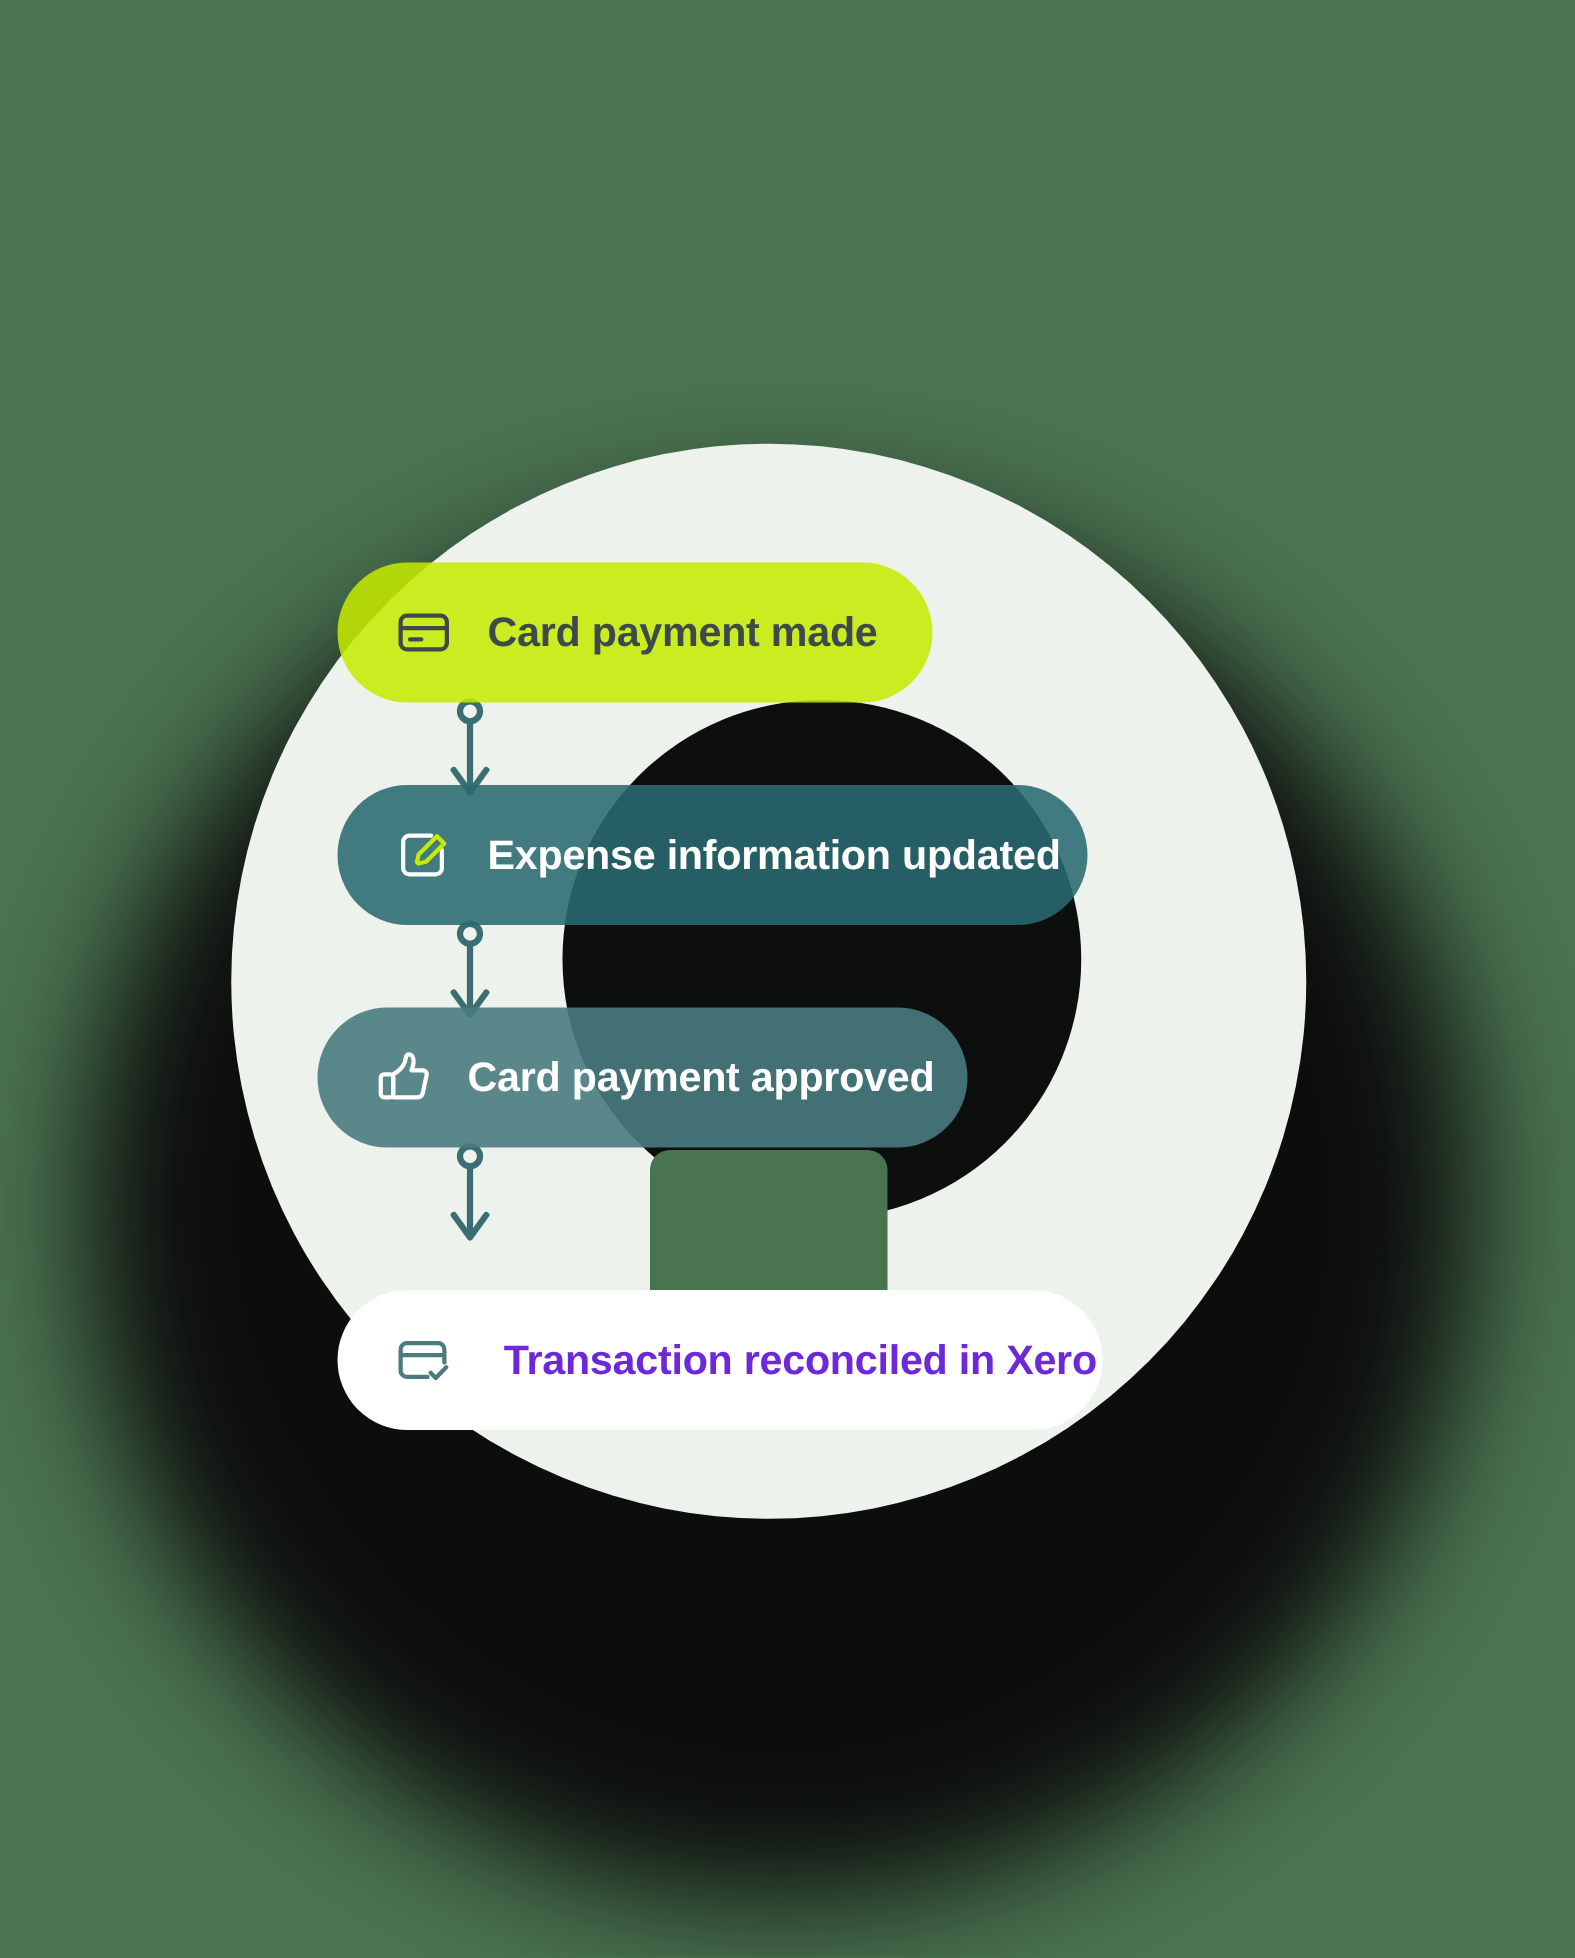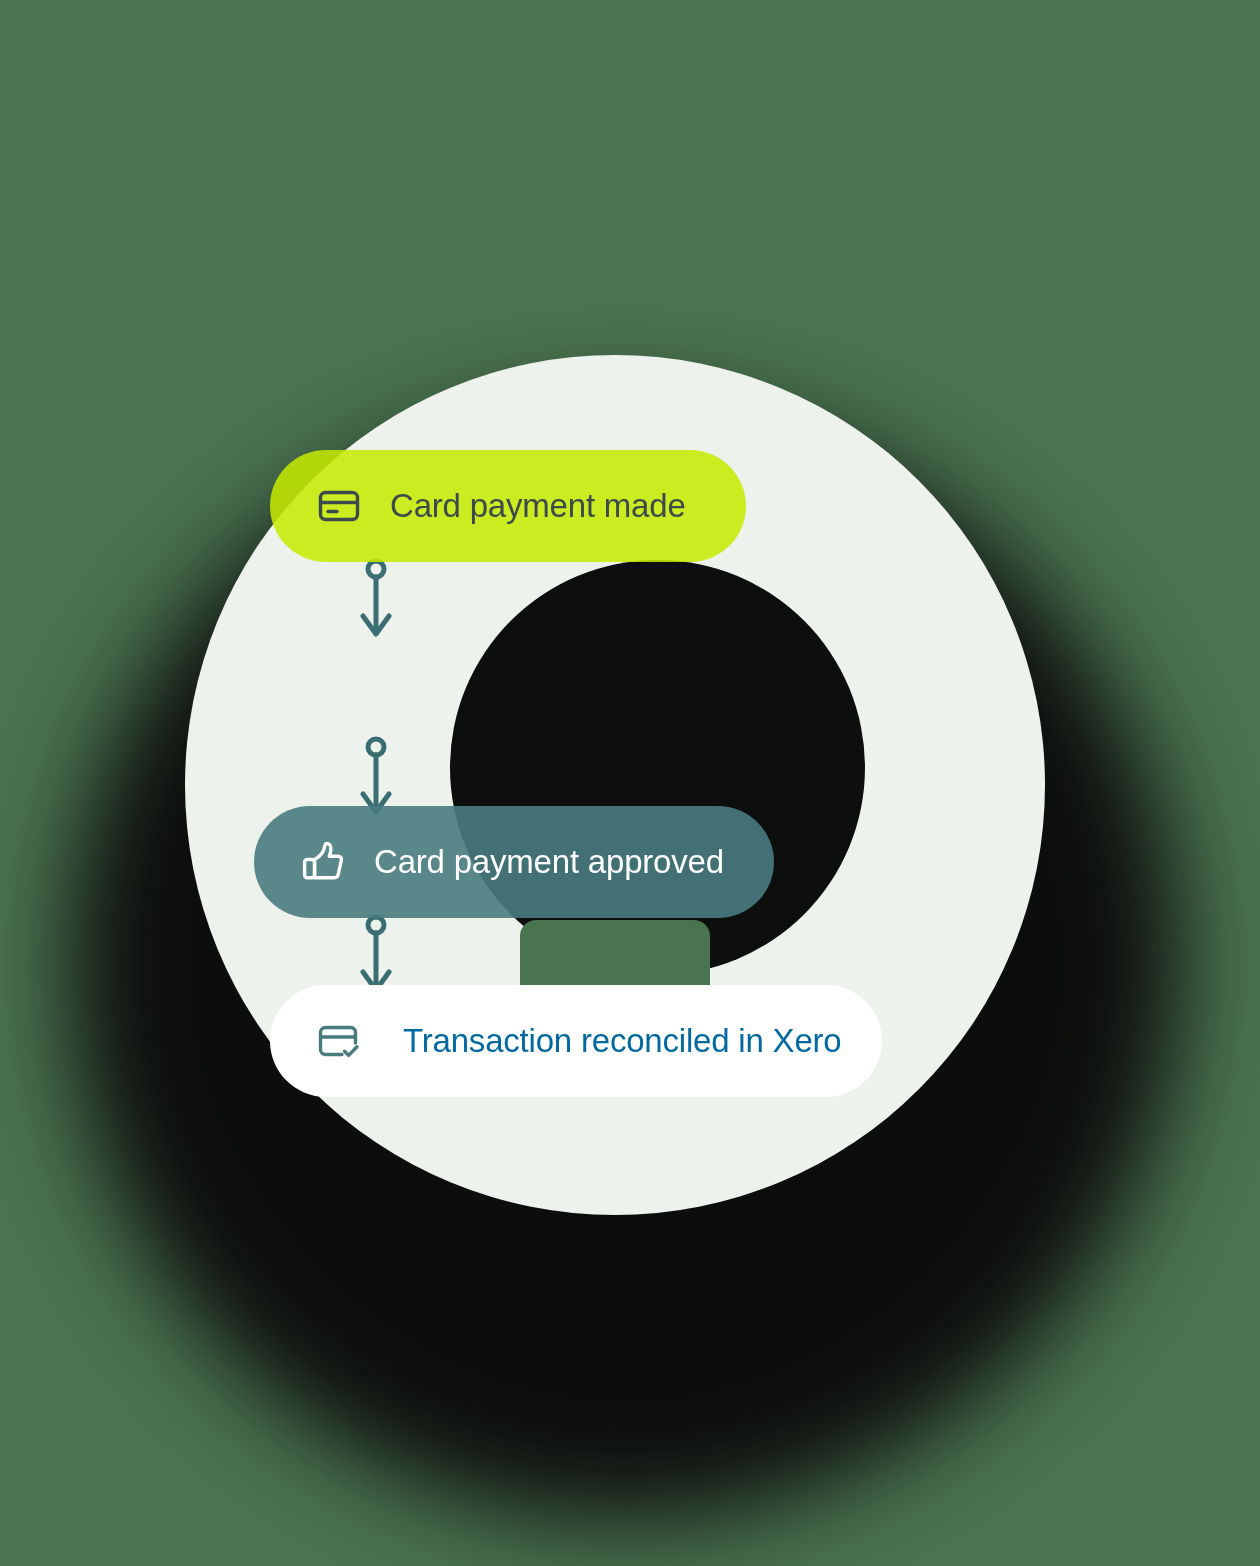--- a/index.html
+++ b/index.html
@@ -72,21 +72,21 @@
     display: flex;
     align-items: center;
     height: 112px;
     border-radius: 56px;
     padding: 0 46px;
     box-sizing: border-box;
     gap: 28px;
   }
   .pill .label {
     font-size: 33px;
-    font-weight: 400;
+    font-weight: 700;
     letter-spacing: -.2px;
     white-space: nowrap;
   }
   .pill .ico {
     width: 46px;
     height: 46px;
     flex: 0 0 46px;
     display: block;
   }
 
@@ -100,23 +100,23 @@
     left: 270px; top: 628px; width: 600px;
     background: rgba(41, 106, 113, .88);
     color: #ffffff;
   }
   .pill-3 {
     left: 254px; top: 806px; width: 520px;
     background: rgba(72, 123, 127, .9);
     color: #ffffff;
   }
   .pill-4 {
-    left: 270px; top: 985px; width: 612px;
+    left: 270px; top: 1032px; width: 612px;
     background: #ffffff;
-    color: #0369a1;
+    color: #6d28d9;
     gap: 41px;
   }
 
   
   .connector {
     position: absolute;
     left: 358px;
     width: 36px;
     height: 86px;
   }
@@ -164,20 +164,29 @@
       <span class="ico">
         <svg viewBox="0 0 46 46" width="46" height="46" fill="none" aria-hidden="true">
           <rect x="4.5" y="9.5" width="37" height="27" rx="5" stroke="#3c4a4c" stroke-width="3.4"></rect>
           <path d="M5 19.5 H41" stroke="#3c4a4c" stroke-width="3.4"></path>
           <path d="M12 28.5 H21" stroke="#3c4a4c" stroke-width="3.4" stroke-linecap="round"></path>
         </svg>
       </span>
       <span class="label">Card payment made</span>
     </div>
 
+    <div class="pill pill-2">
+      <span class="ico">
+        <svg viewBox="0 0 46 46" width="46" height="46" fill="none" aria-hidden="true">
+          <path d="M29 7.5 H11.5 A5 5 0 0 0 6.5 12.5 V33.5 A5 5 0 0 0 11.5 38.5 H32.5 A5 5 0 0 0 37.5 33.5 V19" stroke="#ffffff" stroke-width="3.4" stroke-linecap="round"></path>
+          <path d="M17.5 28.6 L18.9 22.6 L33.6 8 L39.4 13.8 L24.8 28.4 L18.7 29.8 Z" stroke="#c6eb00" stroke-width="3.4" stroke-linejoin="round" fill="none"></path>
+        </svg>
+      </span>
+      <span class="label">Expense information updated</span>
+    </div>
 
     <div class="pill pill-3">
       <span class="ico">
         <svg viewBox="0 0 46 46" width="46" height="46" fill="none" aria-hidden="true">
           <path d="M14.5 20.5 C14.5 20.5 21 17 23.5 11.5 C25.2 7.6 24.2 4.5 26.8 4.5 C29.6 4.5 31.4 7.2 30.8 11.5 C30.4 14.4 29.2 17.2 29.2 17.2 H38.2 C40.4 17.2 41.8 19 41.3 21.1 L38.2 35.5 C37.8 37.4 36.2 38.8 34.3 38.8 H14.5 Z" stroke="#ffffff" stroke-width="3.4" stroke-linejoin="round" fill="none"></path>
           <rect x="4.6" y="20.5" width="10" height="18.3" rx="2.6" stroke="#ffffff" stroke-width="3.4"></rect>
         </svg>
       </span>
       <span class="label">Card payment approved</span>
     </div>

